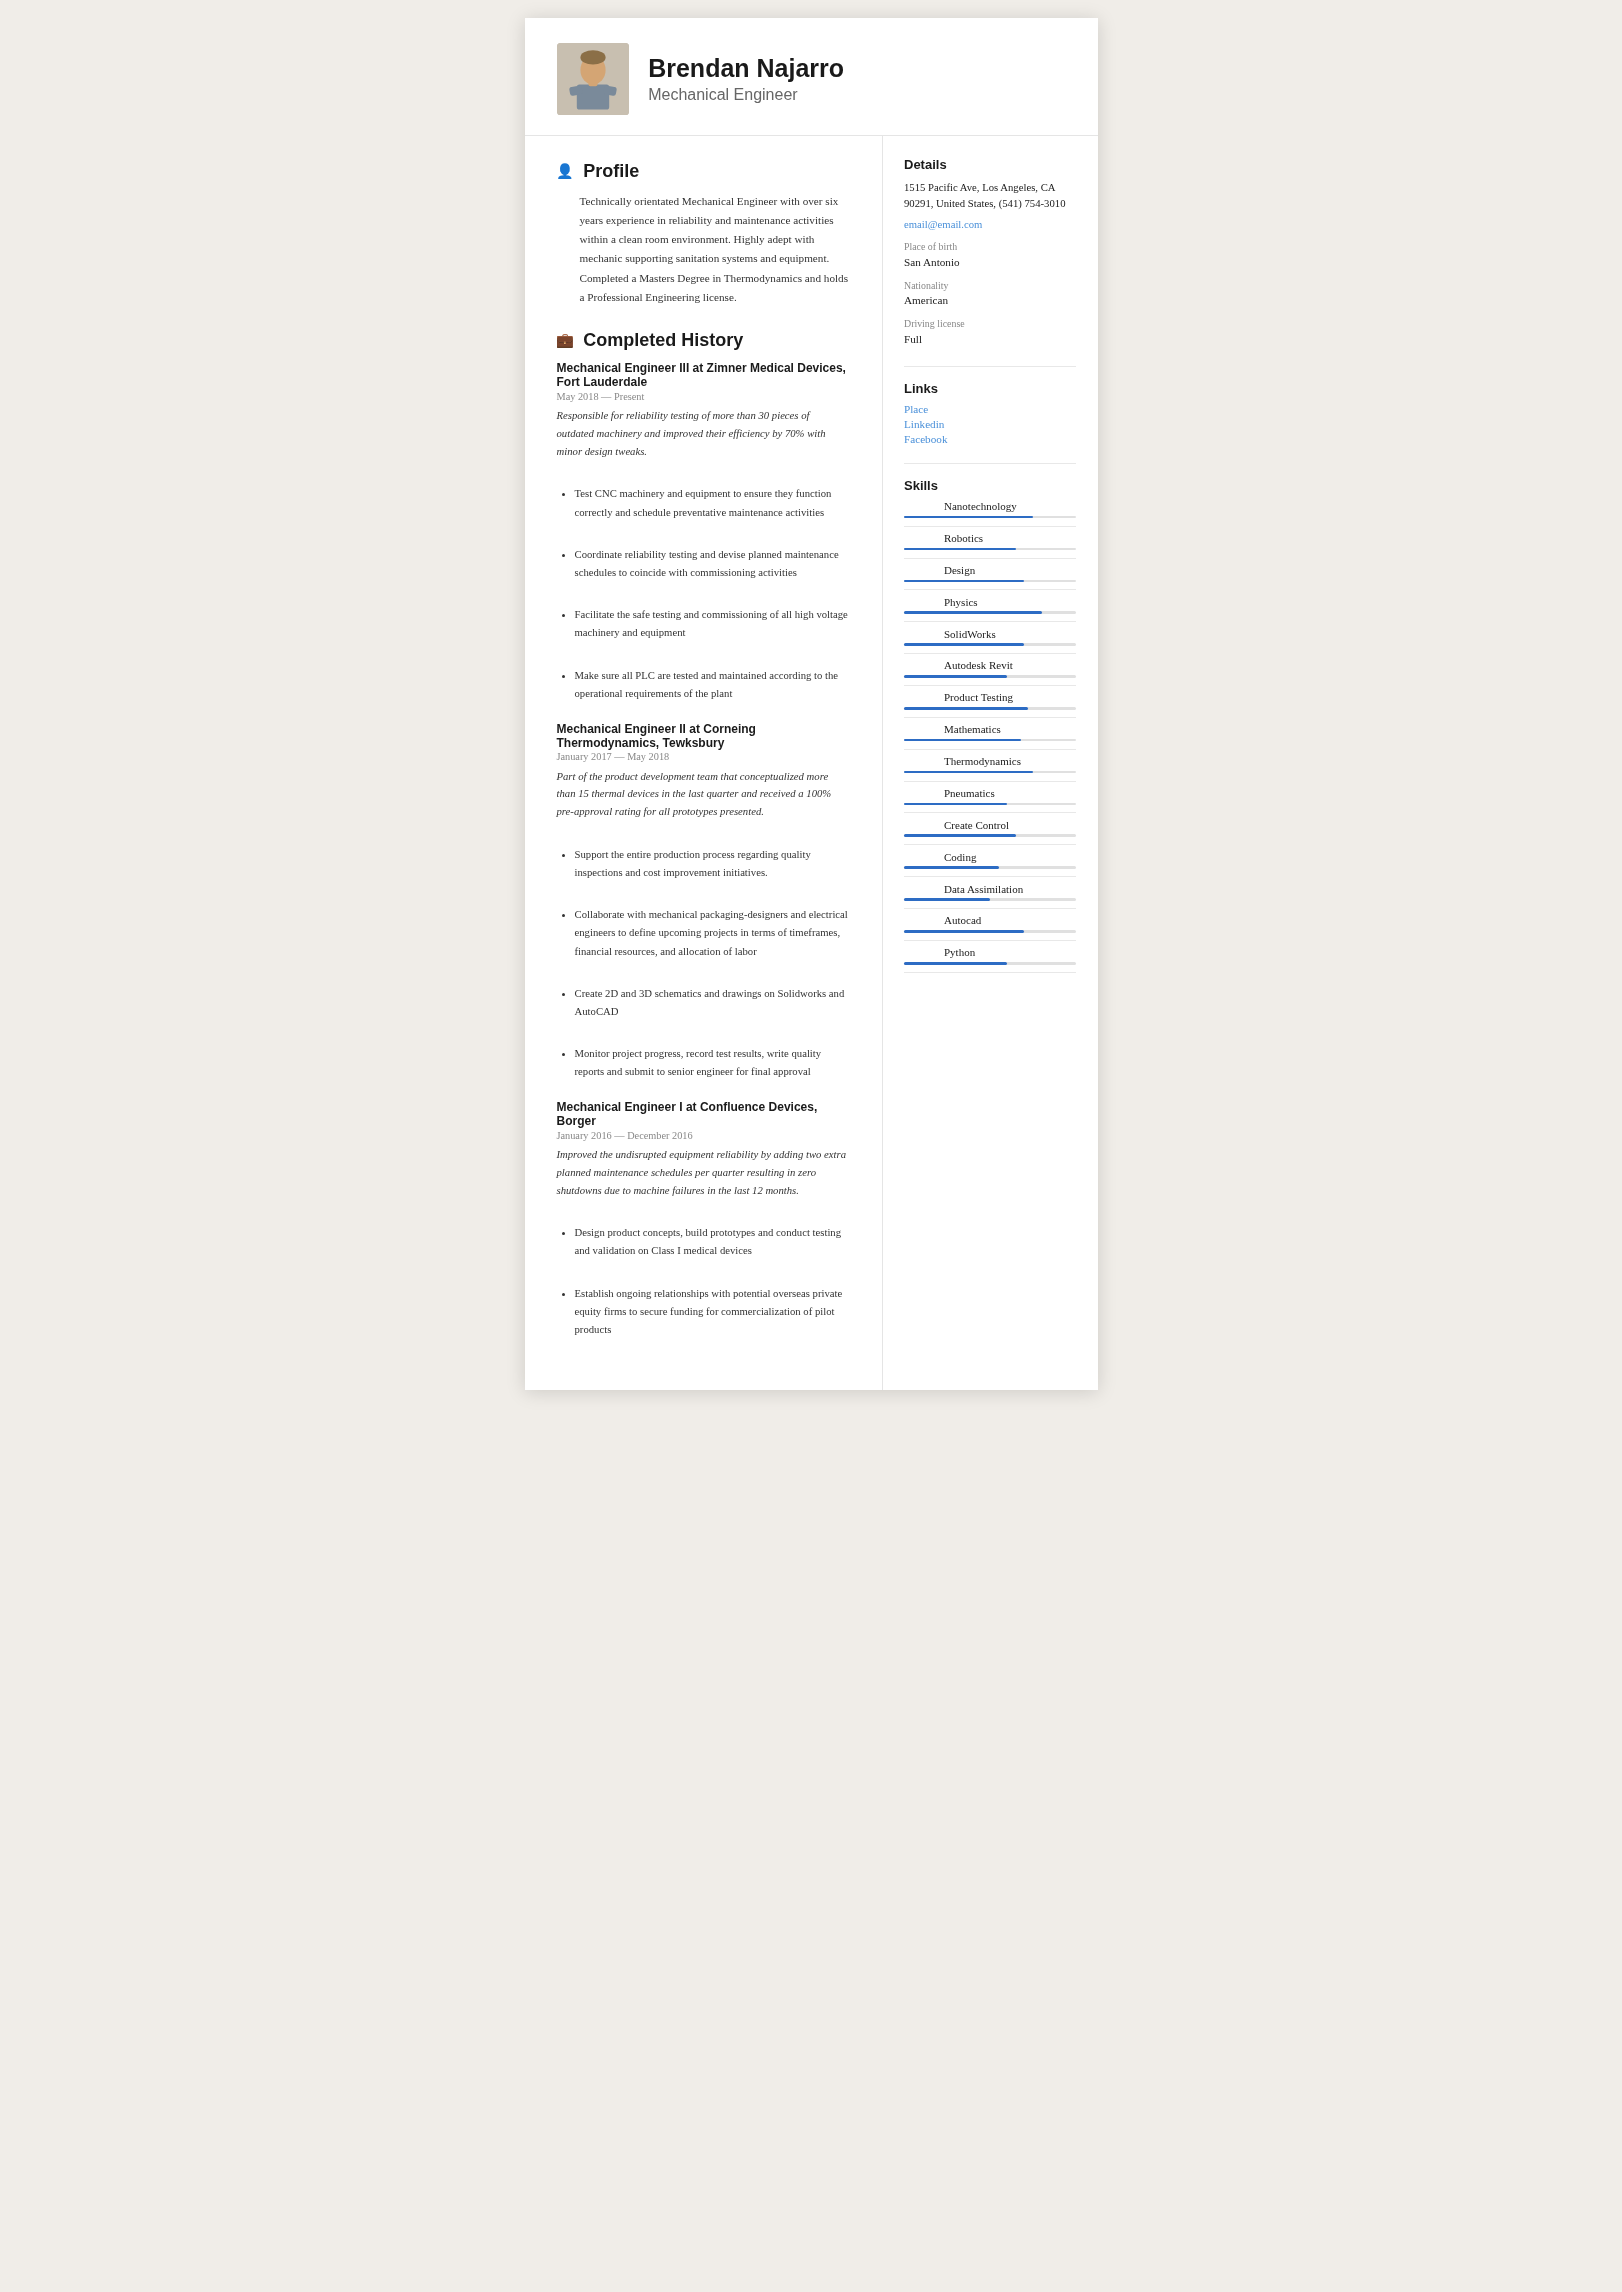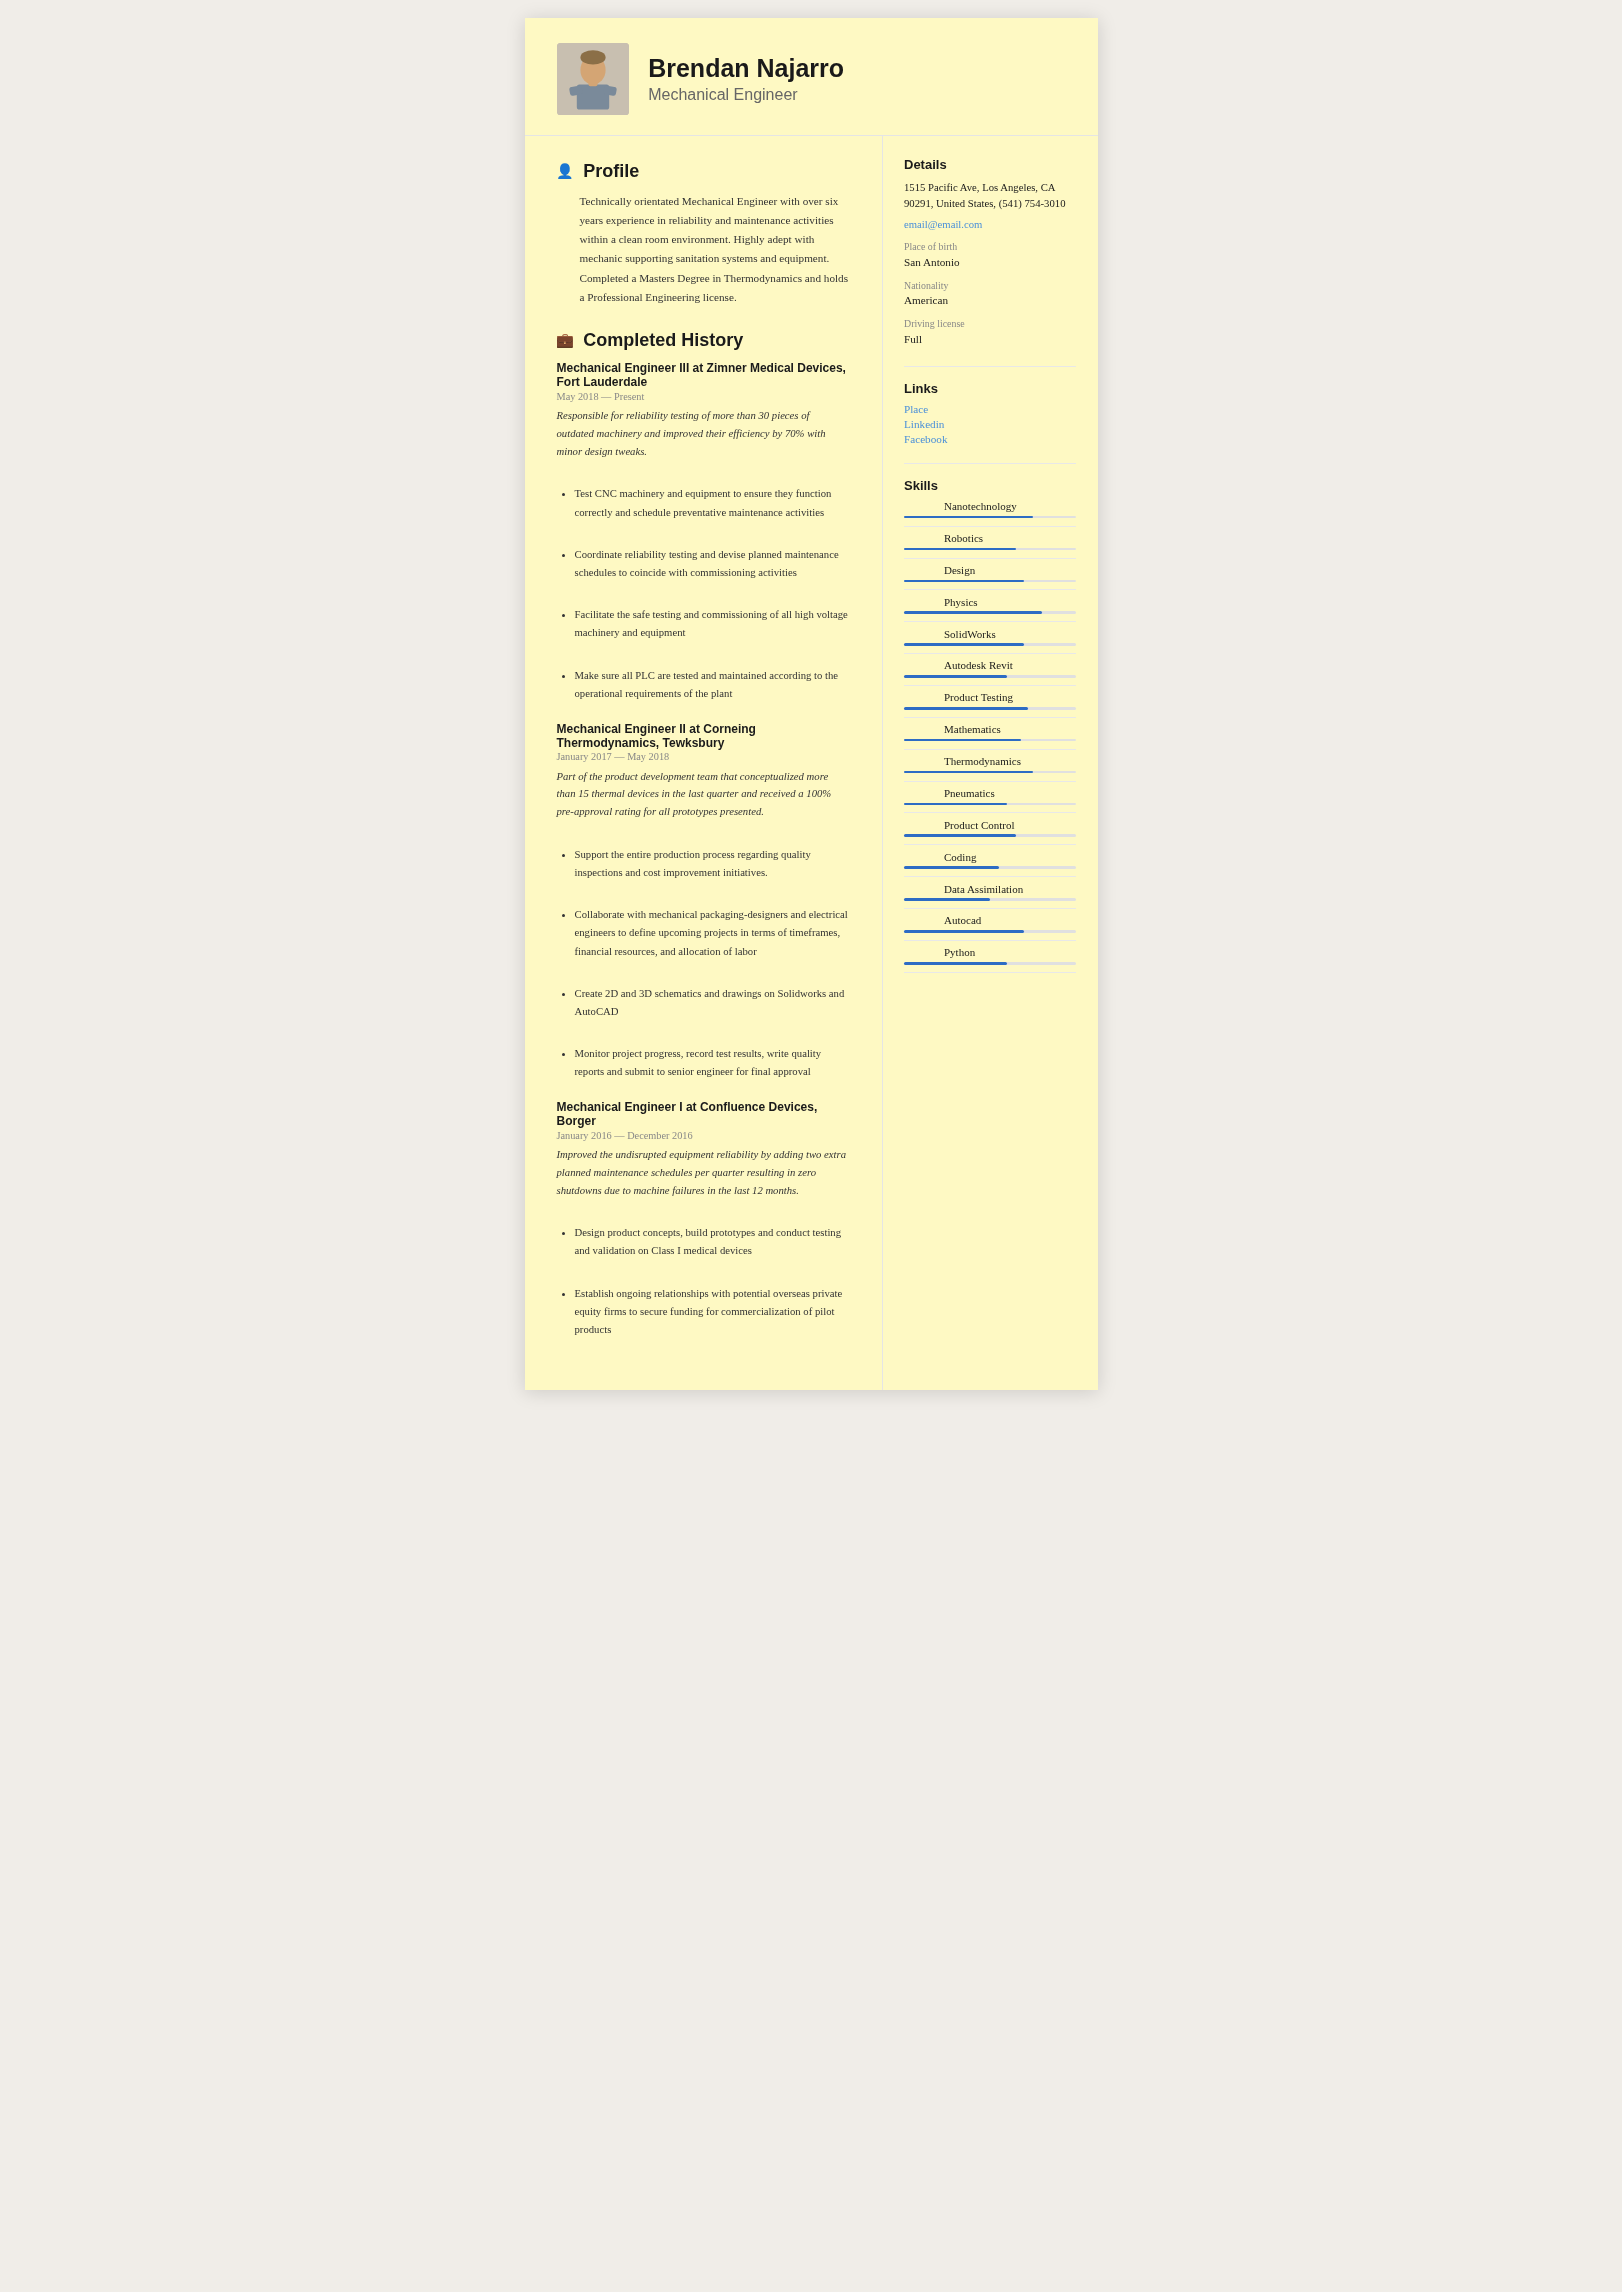--- a/index.html
+++ b/index.html
@@ -6,21 +6,21 @@
     body {
       font-family: 'Georgia', serif;
       background: #f0ede8;
       display: flex;
       justify-content: center;
       align-items: flex-start;
       min-height: 100vh;
       padding: 18px;
     }
     .page {
-      background: #fef9c3;
+      background: #ffffff;
       width: 573px;
       min-height: 949px;
       box-shadow: 0 1.8px 18px rgba(0,0,0,0.15);
       display: flex;
       flex-direction: column;
     }
     
     .header {
       display: flex;
       align-items: center;
@@ -383,21 +383,21 @@
             </div>
             <hr class="skill-separator">
             <div class="skill-item">
               <div class="skill-name">Pneumatics</div>
               <div class="skill-bar-track">
                 <div class="skill-bar-fill" style="width: 60%;"></div>
               </div>
             </div>
             <hr class="skill-separator">
             <div class="skill-item">
-              <div class="skill-name">Product Control</div>
+              <div class="skill-name">Create Control</div>
               <div class="skill-bar-track">
                 <div class="skill-bar-fill" style="width: 65%;"></div>
               </div>
             </div>
             <hr class="skill-separator">
             <div class="skill-item">
               <div class="skill-name">Coding</div>
               <div class="skill-bar-track">
                 <div class="skill-bar-fill" style="width: 55%;"></div>
               </div>

